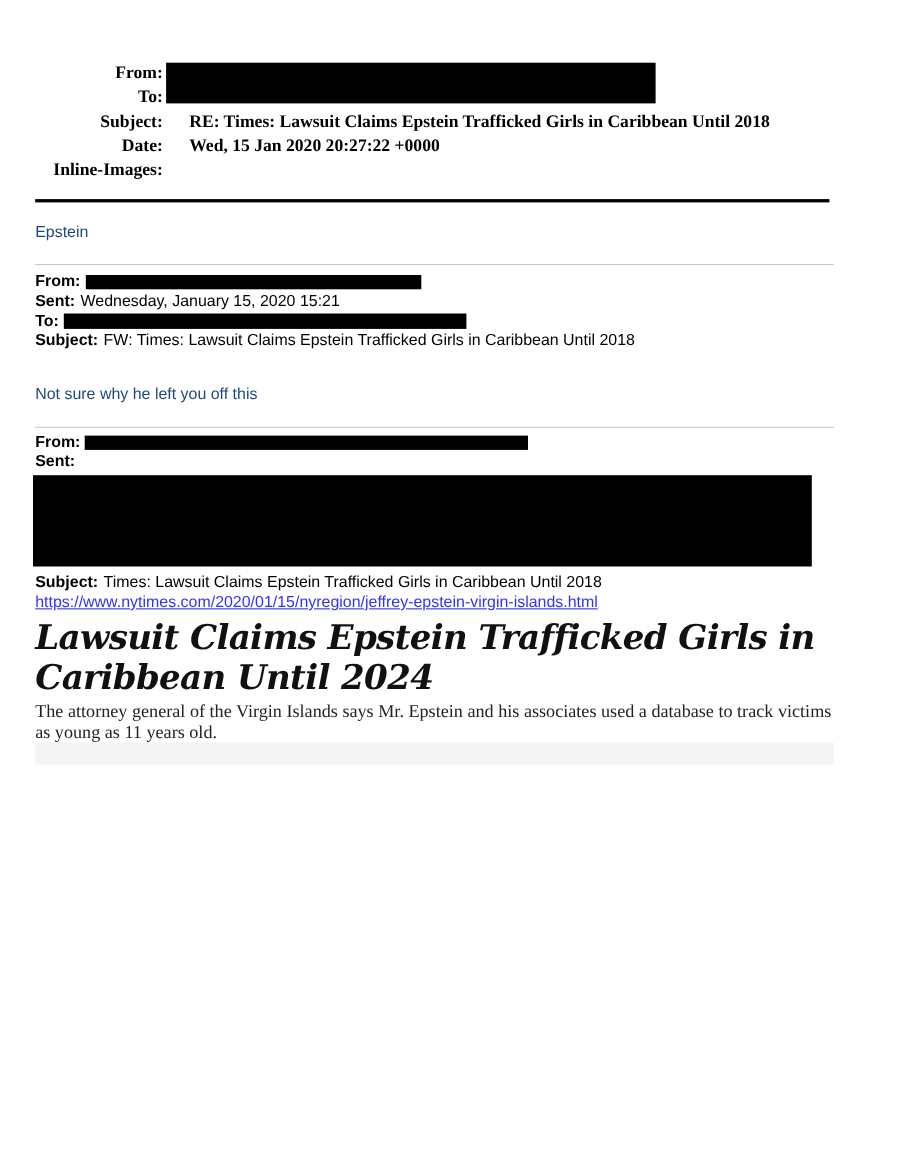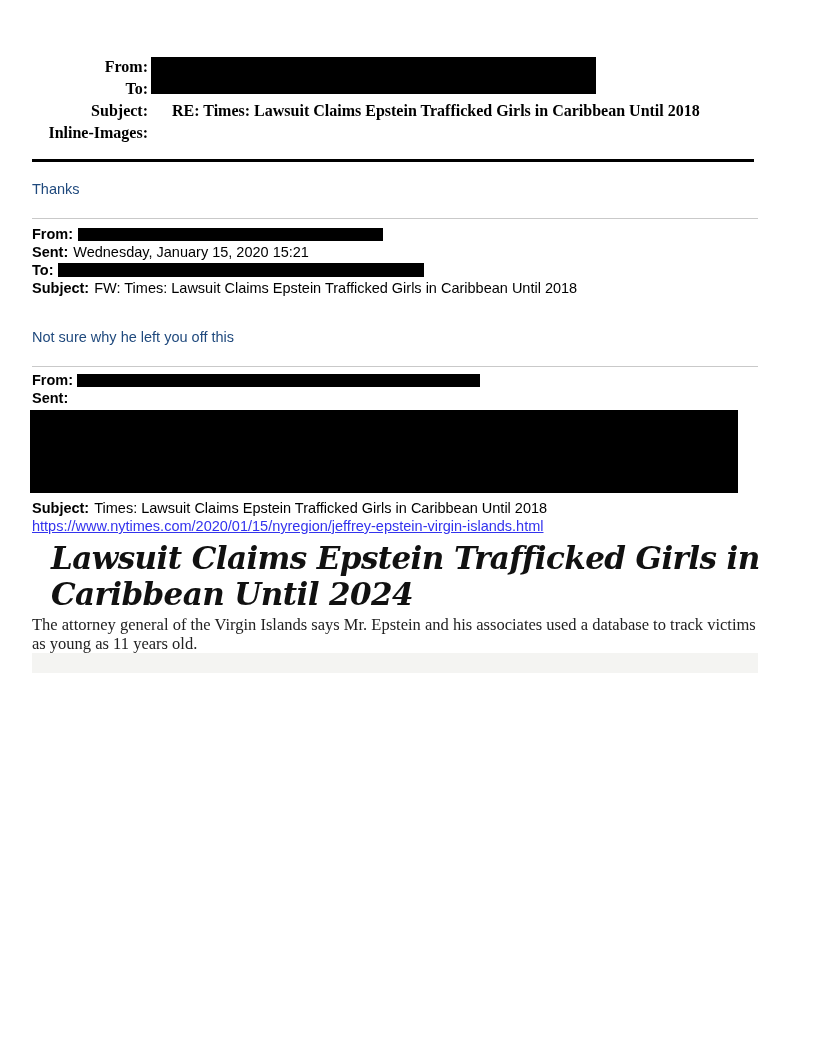--- a/index.html
+++ b/index.html
@@ -54,21 +54,20 @@
     color:#3333EE; text-decoration:underline; cursor:pointer;
     font-family:"Liberation Sans", sans-serif; font-size:14.5px;
   }
   .headline {
     margin-top:5px;
     font-family:"DejaVu Serif", serif;
     font-weight:bold; font-style:italic;
     font-size:31px; line-height:36px;
     letter-spacing:-0.6px;
     color:#111;
-    margin-left:19px;
   }
   .subhead {
     margin-top:3px; width:730px;
     font-size:16.5px; line-height:19px; color:#222;
   }
   .image-strip {
     width:726px; height:20px; background:#f4f4f2; margin-top:0;
   }
 </style>
 </head>
@@ -84,28 +83,32 @@
         <span class="hdr-label">From:</span>
       </div>
       <div class="hdr-row">
         <span class="hdr-label">To:</span>
       </div>
       <div class="hdr-row">
         <span class="hdr-label">Subject:</span>
         <span class="hdr-value">RE: Times: Lawsuit Claims Epstein Trafficked Girls in Caribbean Until 2018</span>
       </div>
       <div class="hdr-row">
+        <span class="hdr-label">Date:</span>
+        <span class="hdr-value">Wed, 15 Jan 2020 20:27:22 +0000</span>
+      </div>
+      <div class="hdr-row">
         <span class="hdr-label">Inline-Images:</span>
       </div>
     </div>
 
     <div class="rule-thick"></div>
 
     
-    <div class="sans comment">Thanks</div>
+    <div class="sans comment">Epstein</div>
 
     <div class="rule-thin"></div>
 
     
     <div class="quoted sans">
       <div class="q-row">
         <span class="q-label">From:</span>
         <span class="redact-bar bar-from1"></span>
       </div>
       <div class="q-row">

